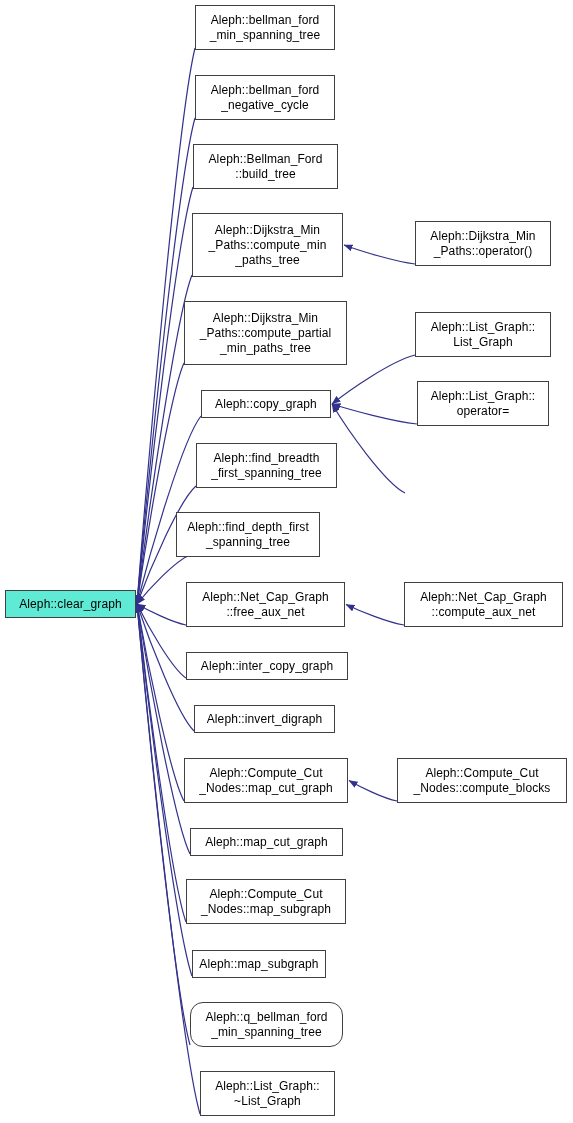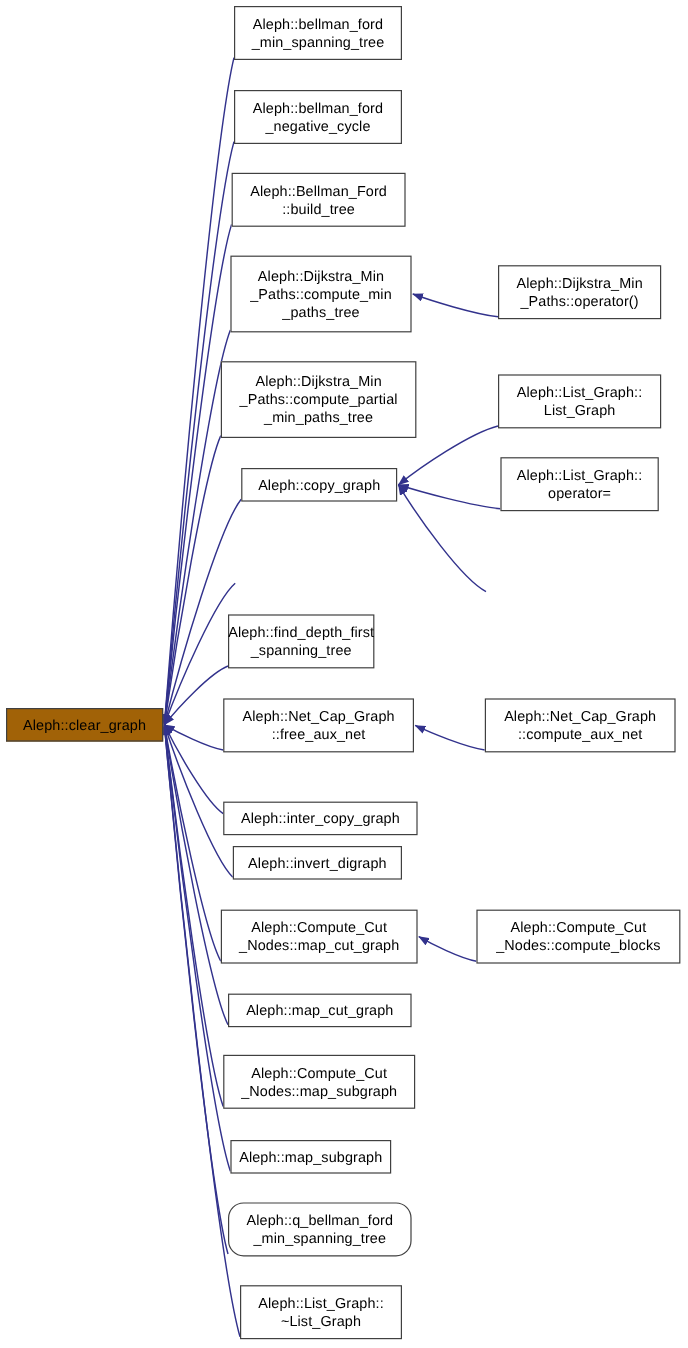--- a/index.html
+++ b/index.html
@@ -35,21 +35,21 @@
     border: 1px solid #404040;
     color: #000000;
     font-size: 12px;
     line-height: 15px;
     letter-spacing: 0.1px;
     white-space: pre-line;
     padding: 0 3px;
     z-index: 2;
   }
   .node.current {
-    background: #a16207;
+    background: #5eead4;
     border: 1px solid #404040;
     text-align: center;
   }
   .node-label {
     display: block;
     white-space: pre-line;
   }
 </style>
 </head>
 <body>
@@ -98,27 +98,29 @@
     <div class="node" style="left: 415px; top: 221px; width: 136px; height: 45px;"><span class="node-label">Aleph::Dijkstra_Min
 _Paths::operator()</span></div>
     <div class="node" style="left: 184px; top: 301px; width: 163px; height: 64px;"><span class="node-label">Aleph::Dijkstra_Min
 _Paths::compute_partial
 _min_paths_tree</span></div>
     <div class="node" style="left: 201px; top: 390px; width: 130px; height: 28px;"><span class="node-label">Aleph::copy_graph</span></div>
     <div class="node" style="left: 415px; top: 312px; width: 136px; height: 45px;"><span class="node-label">Aleph::List_Graph::
 List_Graph</span></div>
     <div class="node" style="left: 417px; top: 381px; width: 132px; height: 45px;"><span class="node-label">Aleph::List_Graph::
 operator=</span></div>
-    <div class="node" style="left: 190px; top: 512px; width: 122px; height: 45px;"><span class="node-label">Aleph::find_depth_first
+    <div class="node" style="left: 196px; top: 443px; width: 141px; height: 45px;"><span class="node-label">Aleph::find_breadth
+_first_spanning_tree</span></div>
+    <div class="node" style="left: 176px; top: 512px; width: 144px; height: 45px;"><span class="node-label">Aleph::find_depth_first
 _spanning_tree</span></div>
     <div class="node" style="left: 186px; top: 582px; width: 159px; height: 45px;"><span class="node-label">Aleph::Net_Cap_Graph
 ::free_aux_net</span></div>
     <div class="node" style="left: 404px; top: 582px; width: 159px; height: 45px;"><span class="node-label">Aleph::Net_Cap_Graph
 ::compute_aux_net</span></div>
-    <div class="node" style="left: 186px; top: 652px; width: 162px; height: 28px; margin-top: 16px;"><span class="node-label">Aleph::inter_copy_graph</span></div>
+    <div class="node" style="left: 186px; top: 652px; width: 162px; height: 28px;"><span class="node-label">Aleph::inter_copy_graph</span></div>
     <div class="node" style="left: 194px; top: 705px; width: 141px; height: 28px;"><span class="node-label">Aleph::invert_digraph</span></div>
     <div class="node" style="left: 184px; top: 758px; width: 164px; height: 45px;"><span class="node-label">Aleph::Compute_Cut
 _Nodes::map_cut_graph</span></div>
     <div class="node" style="left: 397px; top: 758px; width: 170px; height: 45px;"><span class="node-label">Aleph::Compute_Cut
 _Nodes::compute_blocks</span></div>
     <div class="node" style="left: 190px; top: 828px; width: 153px; height: 28px;"><span class="node-label">Aleph::map_cut_graph</span></div>
     <div class="node" style="left: 186px; top: 879px; width: 160px; height: 45px;"><span class="node-label">Aleph::Compute_Cut
 _Nodes::map_subgraph</span></div>
     <div class="node" style="left: 192px; top: 950px; width: 134px; height: 28px;"><span class="node-label">Aleph::map_subgraph</span></div>
     <div class="node" style="left: 190px; top: 1002px; width: 153px; height: 45px; border-radius: 13px;"><span class="node-label">Aleph::q_bellman_ford

